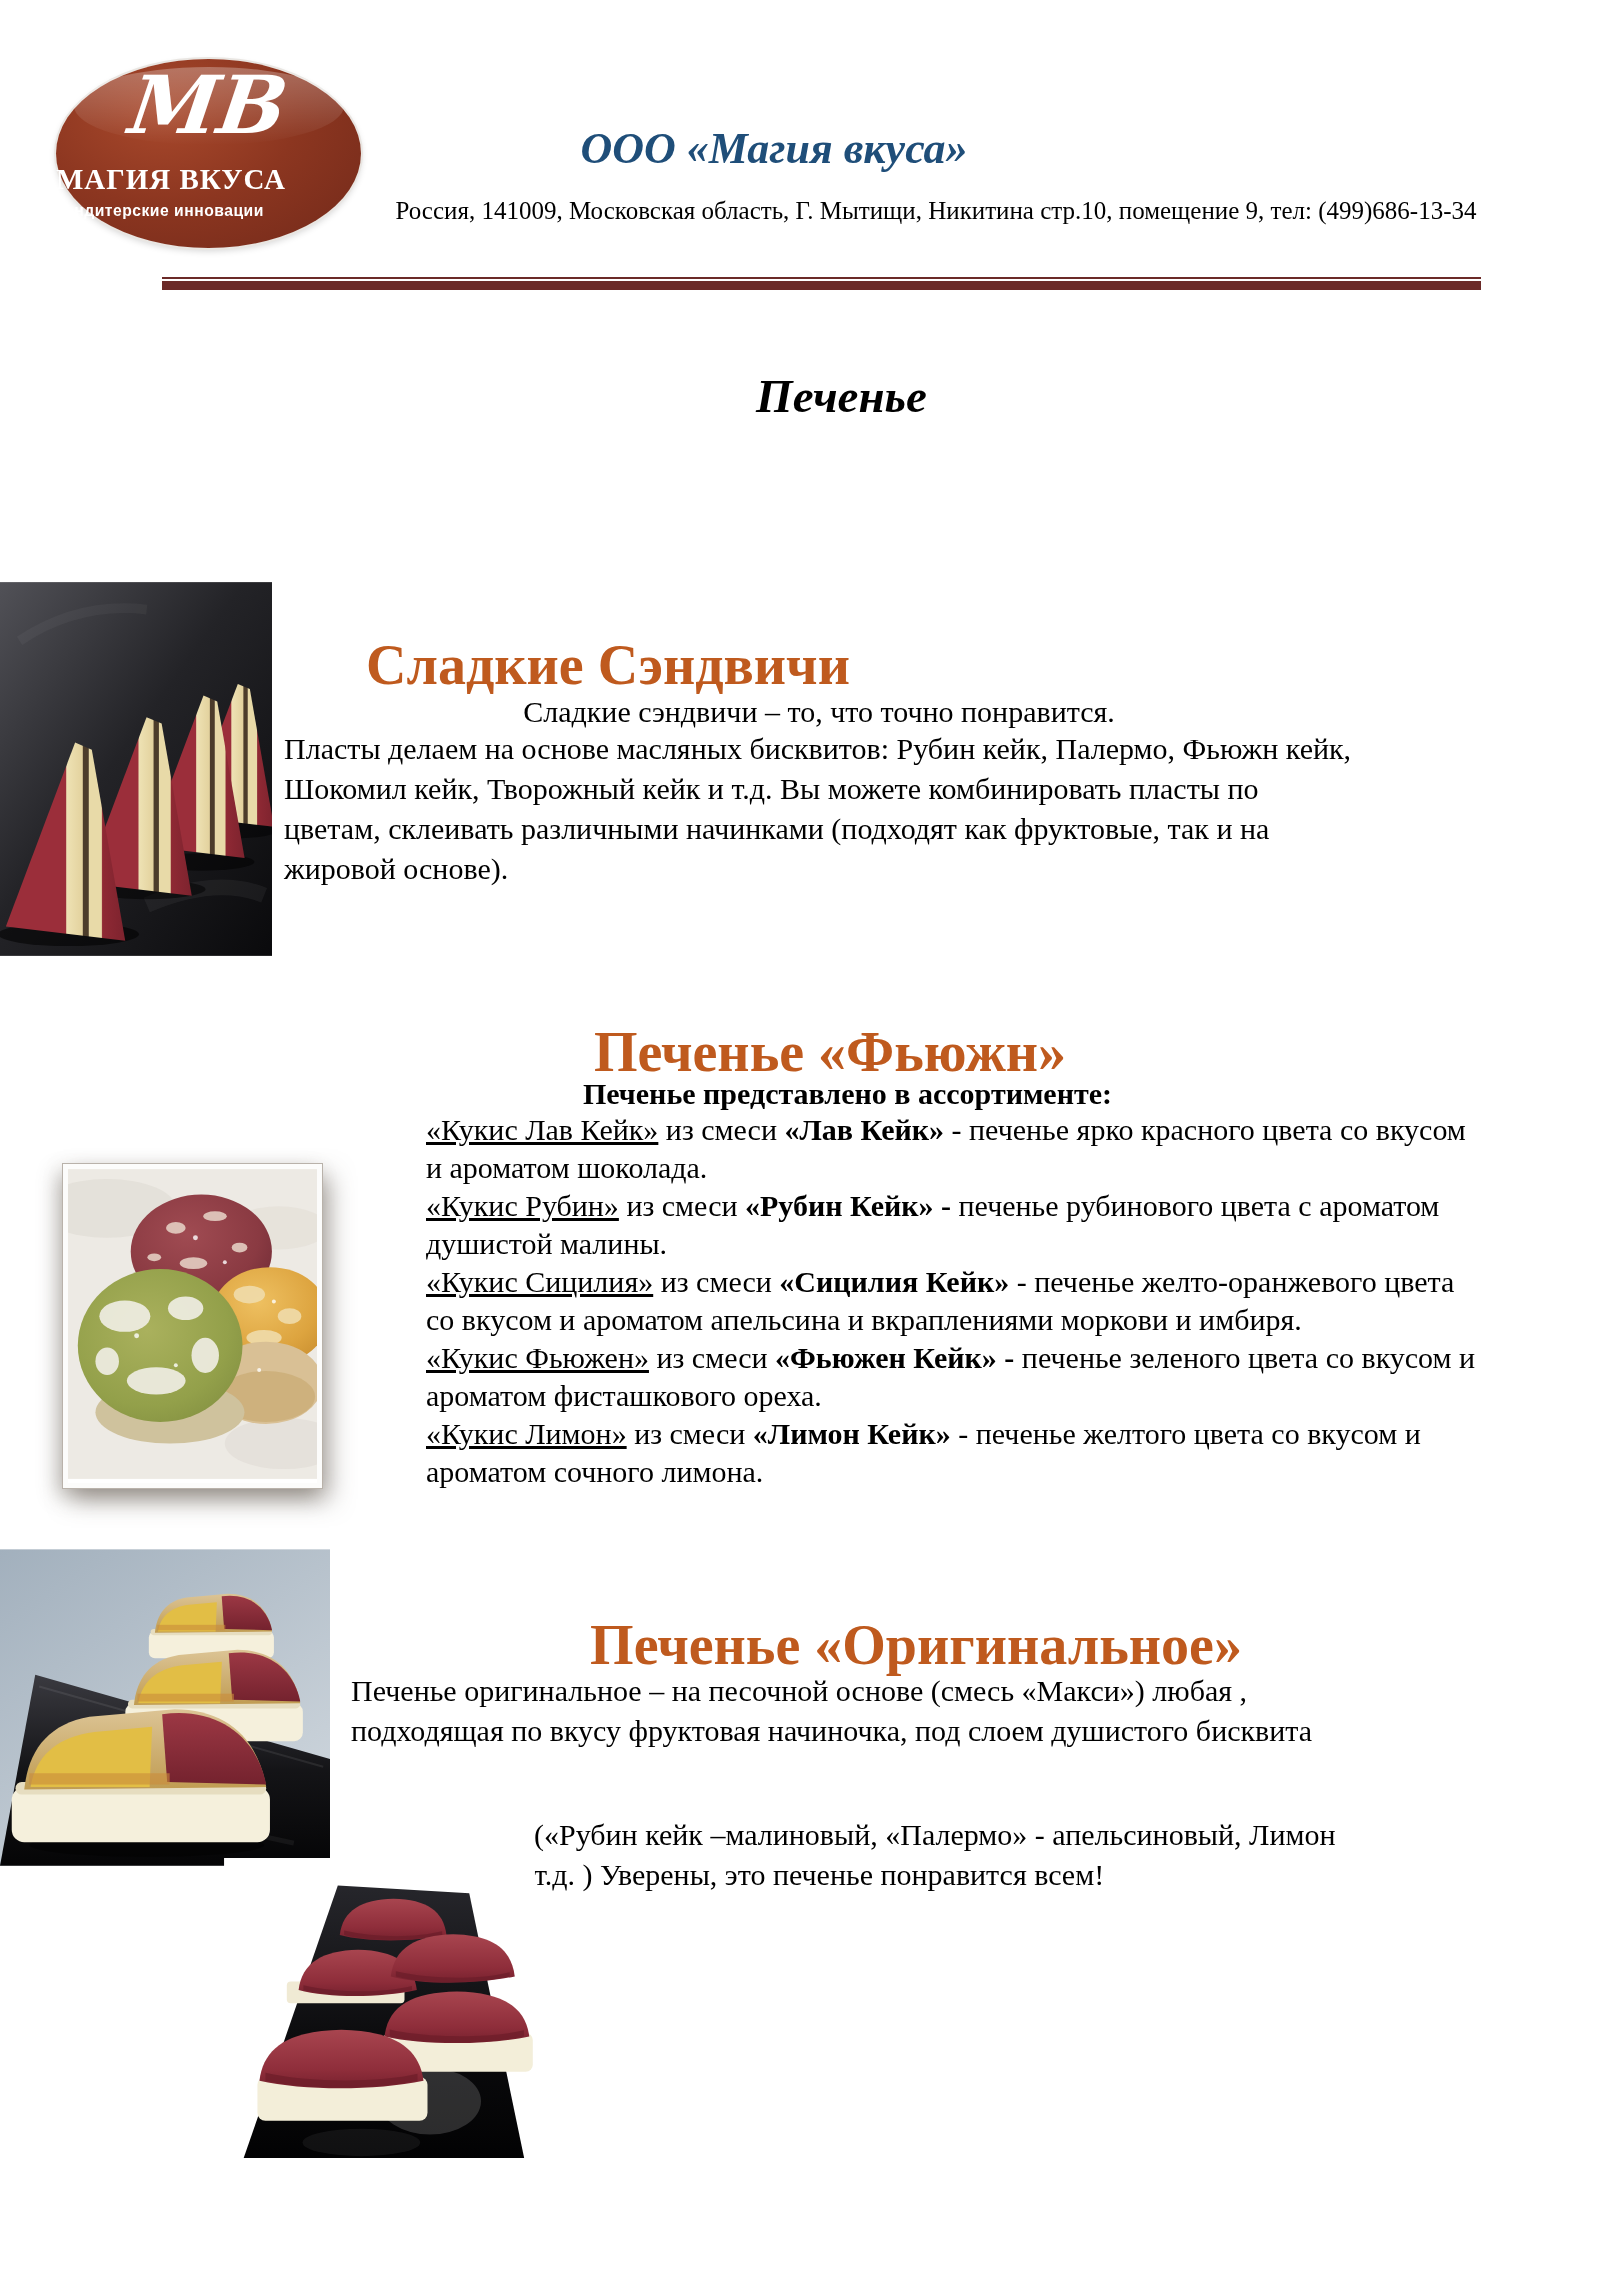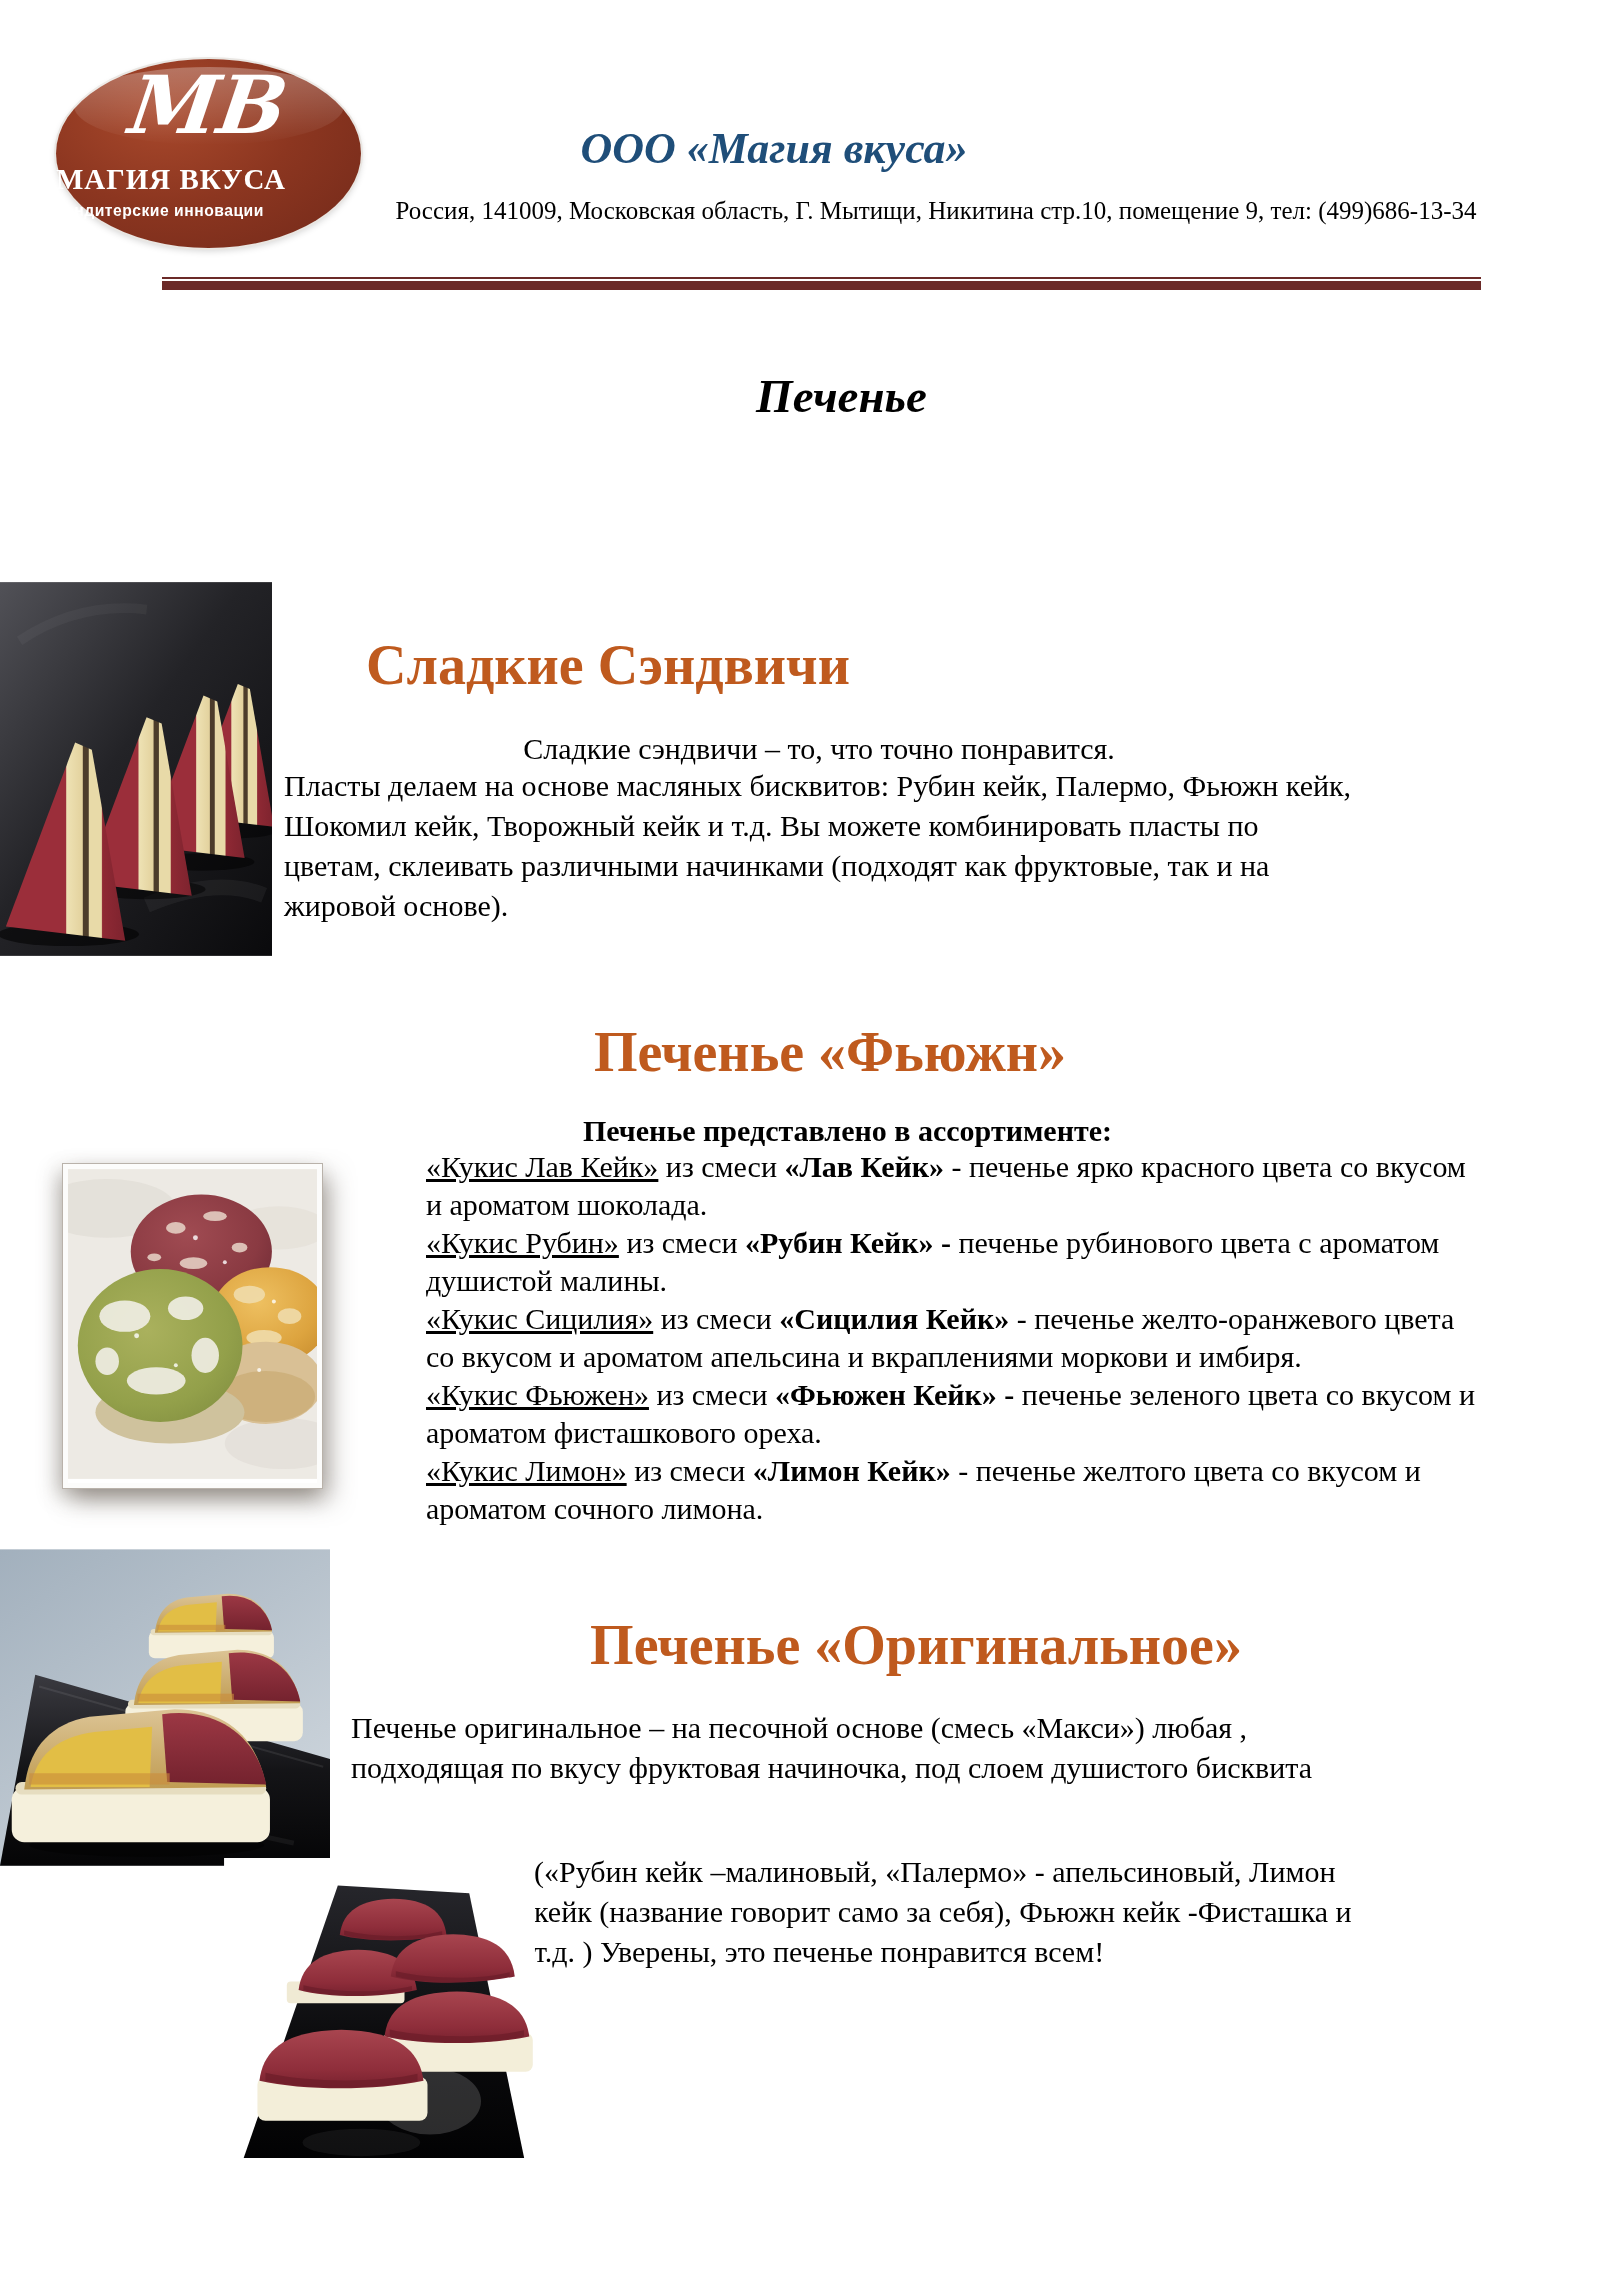--- a/index.html
+++ b/index.html
@@ -32,21 +32,21 @@
   .divider .thin{height:0;border-top:2.9px solid var(--divider-maroon,#6b2a28);}
   .divider .thick{height:8.8px;margin-top:2px;background:var(--divider-maroon,#6b2a28);}
   .doc-title{left:0;top:369px;width:1621px;text-align:center;
     font-size:47px;font-weight:700;font-style:italic;padding-left:31px;}
   
   .h-orange{font-weight:700;font-size:56px;color:var(--accent-orange,#bf5a1e);}
   .h1{left:265px;top:633px;width:686px;text-align:center;}
   .h2{left:189px;top:1020px;width:1282px;text-align:center;}
   .h3{left:333px;top:1613px;width:1166px;text-align:center;}
   
-  .t{font-size:30px;line-height:40px;margin-top:37px;}
+  .t{font-size:30px;line-height:40px;}
   .tagline1{left:265px;top:692px;width:1108px;text-align:center;white-space:nowrap;}
   .p1{left:284px;top:729px;}
   .p1 div{white-space:nowrap;}
   .sub2{left:230px;top:1074px;width:1235px;text-align:center;font-weight:700;white-space:nowrap;}
   .list{left:426px;top:1111px;width:1059px;line-height:38px;}
   .list p{margin:0;}
   .item-name{text-decoration:underline;}
   .item-mix{font-weight:700;}
   .p3a{left:351px;top:1671px;}
   .p3a div{white-space:nowrap;}
@@ -240,21 +240,20 @@
     <use href="#slice" transform="translate(12,148) scale(1.28)"></use>
   </svg>
 
   <div class="abs h-orange h3">Печенье «Оригинальное»</div>
   <div class="abs t p3a">
     <div>Печенье оригинальное – на песочной основе (смесь «Макси») любая ,</div>
     <div>подходящая по вкусу фруктовая начиночка, под слоем душистого бисквита</div>
   </div>
   <div class="abs t p3b">
     <div>(«Рубин кейк –малиновый, «Палермо» - апельсиновый, Лимон</div>
-    <div>кейк (название говорит само за себя), Фьюжн кейк -Фисташка и</div>
     <div>т.д. ) Уверены, это печенье понравится всем!</div>
   </div>
 
   <svg class="abs photo4" width="311" height="305" viewBox="0 0 317 311">
     <defs>
       <linearGradient id="p4tray" x1="0" y1="0" x2="0" y2="1">
         <stop offset="0" stop-color="#26262b"></stop>
           <stop offset="0.55" stop-color="#0c0c0e"></stop>
           <stop offset="1" stop-color="#020203"></stop>
       </linearGradient>

